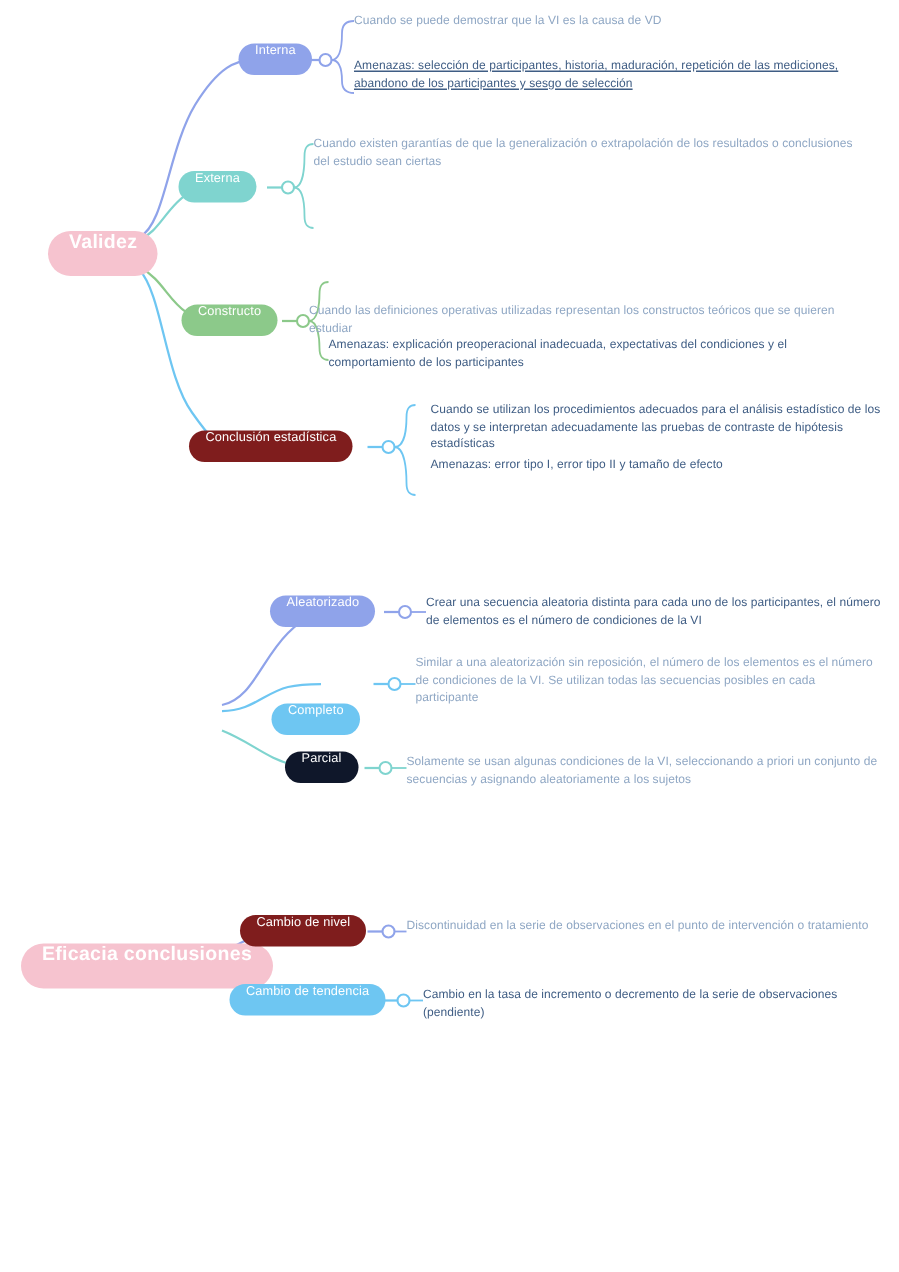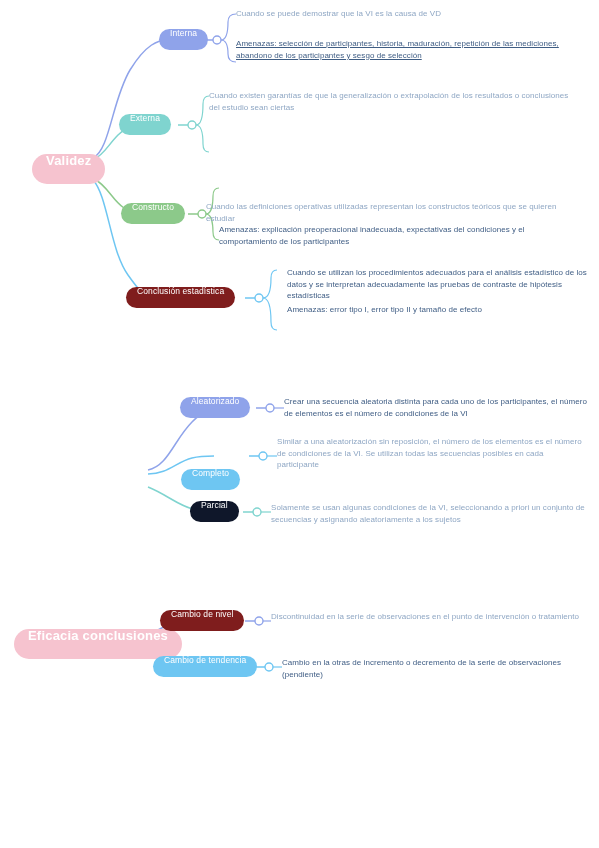--- a/index.html
+++ b/index.html
@@ -176,15 +176,15 @@
   </div>
 
   <div class="node child" style="left:160px; top:610px; background:#7f1d1d;">
     <span>Cambio de nivel</span>
   </div>
   <div class="leaf dim" style="left:271px; top:611px; width:315px;">Discontinuidad en la serie de observaciones en el punto de intervención o tratamiento</div>
 
   <div class="node child" style="left:153px; top:656px; background:#6ec6f2;">
     <span>Cambio de tendencia</span>
   </div>
-  <div class="leaf" style="left:282px; top:657px; width:305px;">Cambio en la otras de incremento o decremento de la serie de observaciones (pendiente)</div>
+  <div class="leaf" style="left:282px; top:657px; width:305px;">Cambio en la tasa de incremento o decremento de la serie de observaciones (pendiente)</div>
 
 </div>
 
 </body></html>

